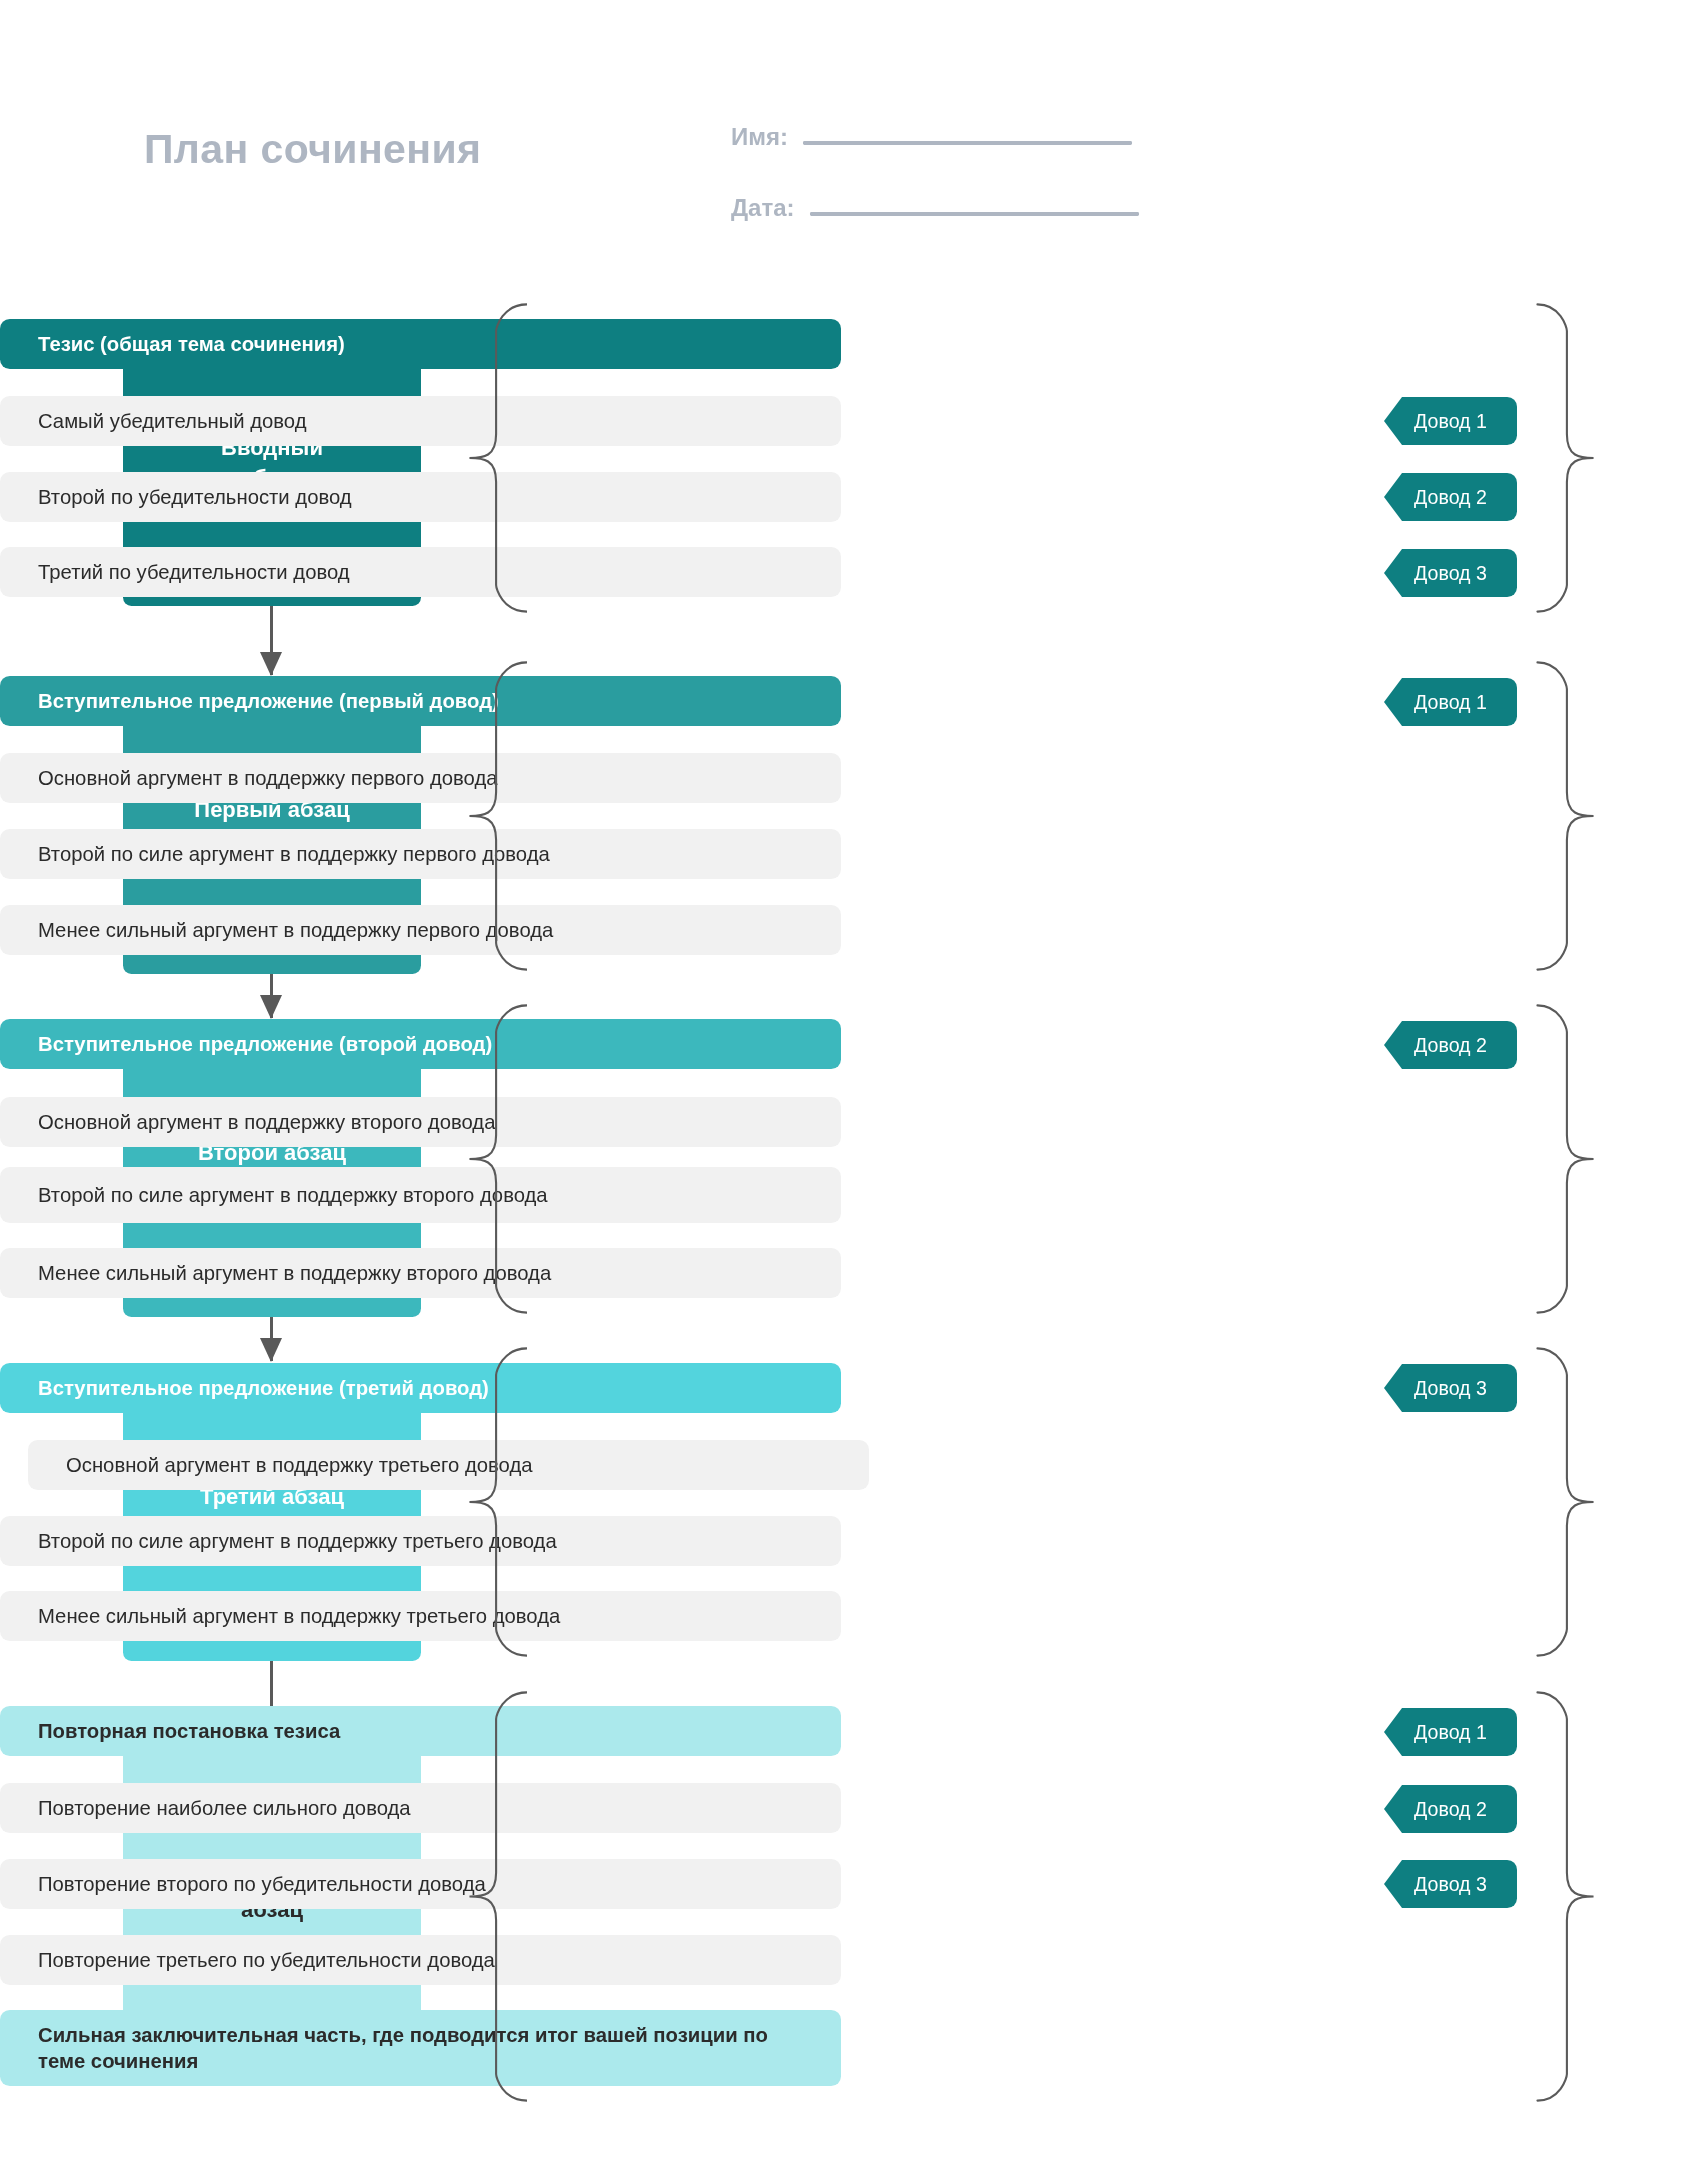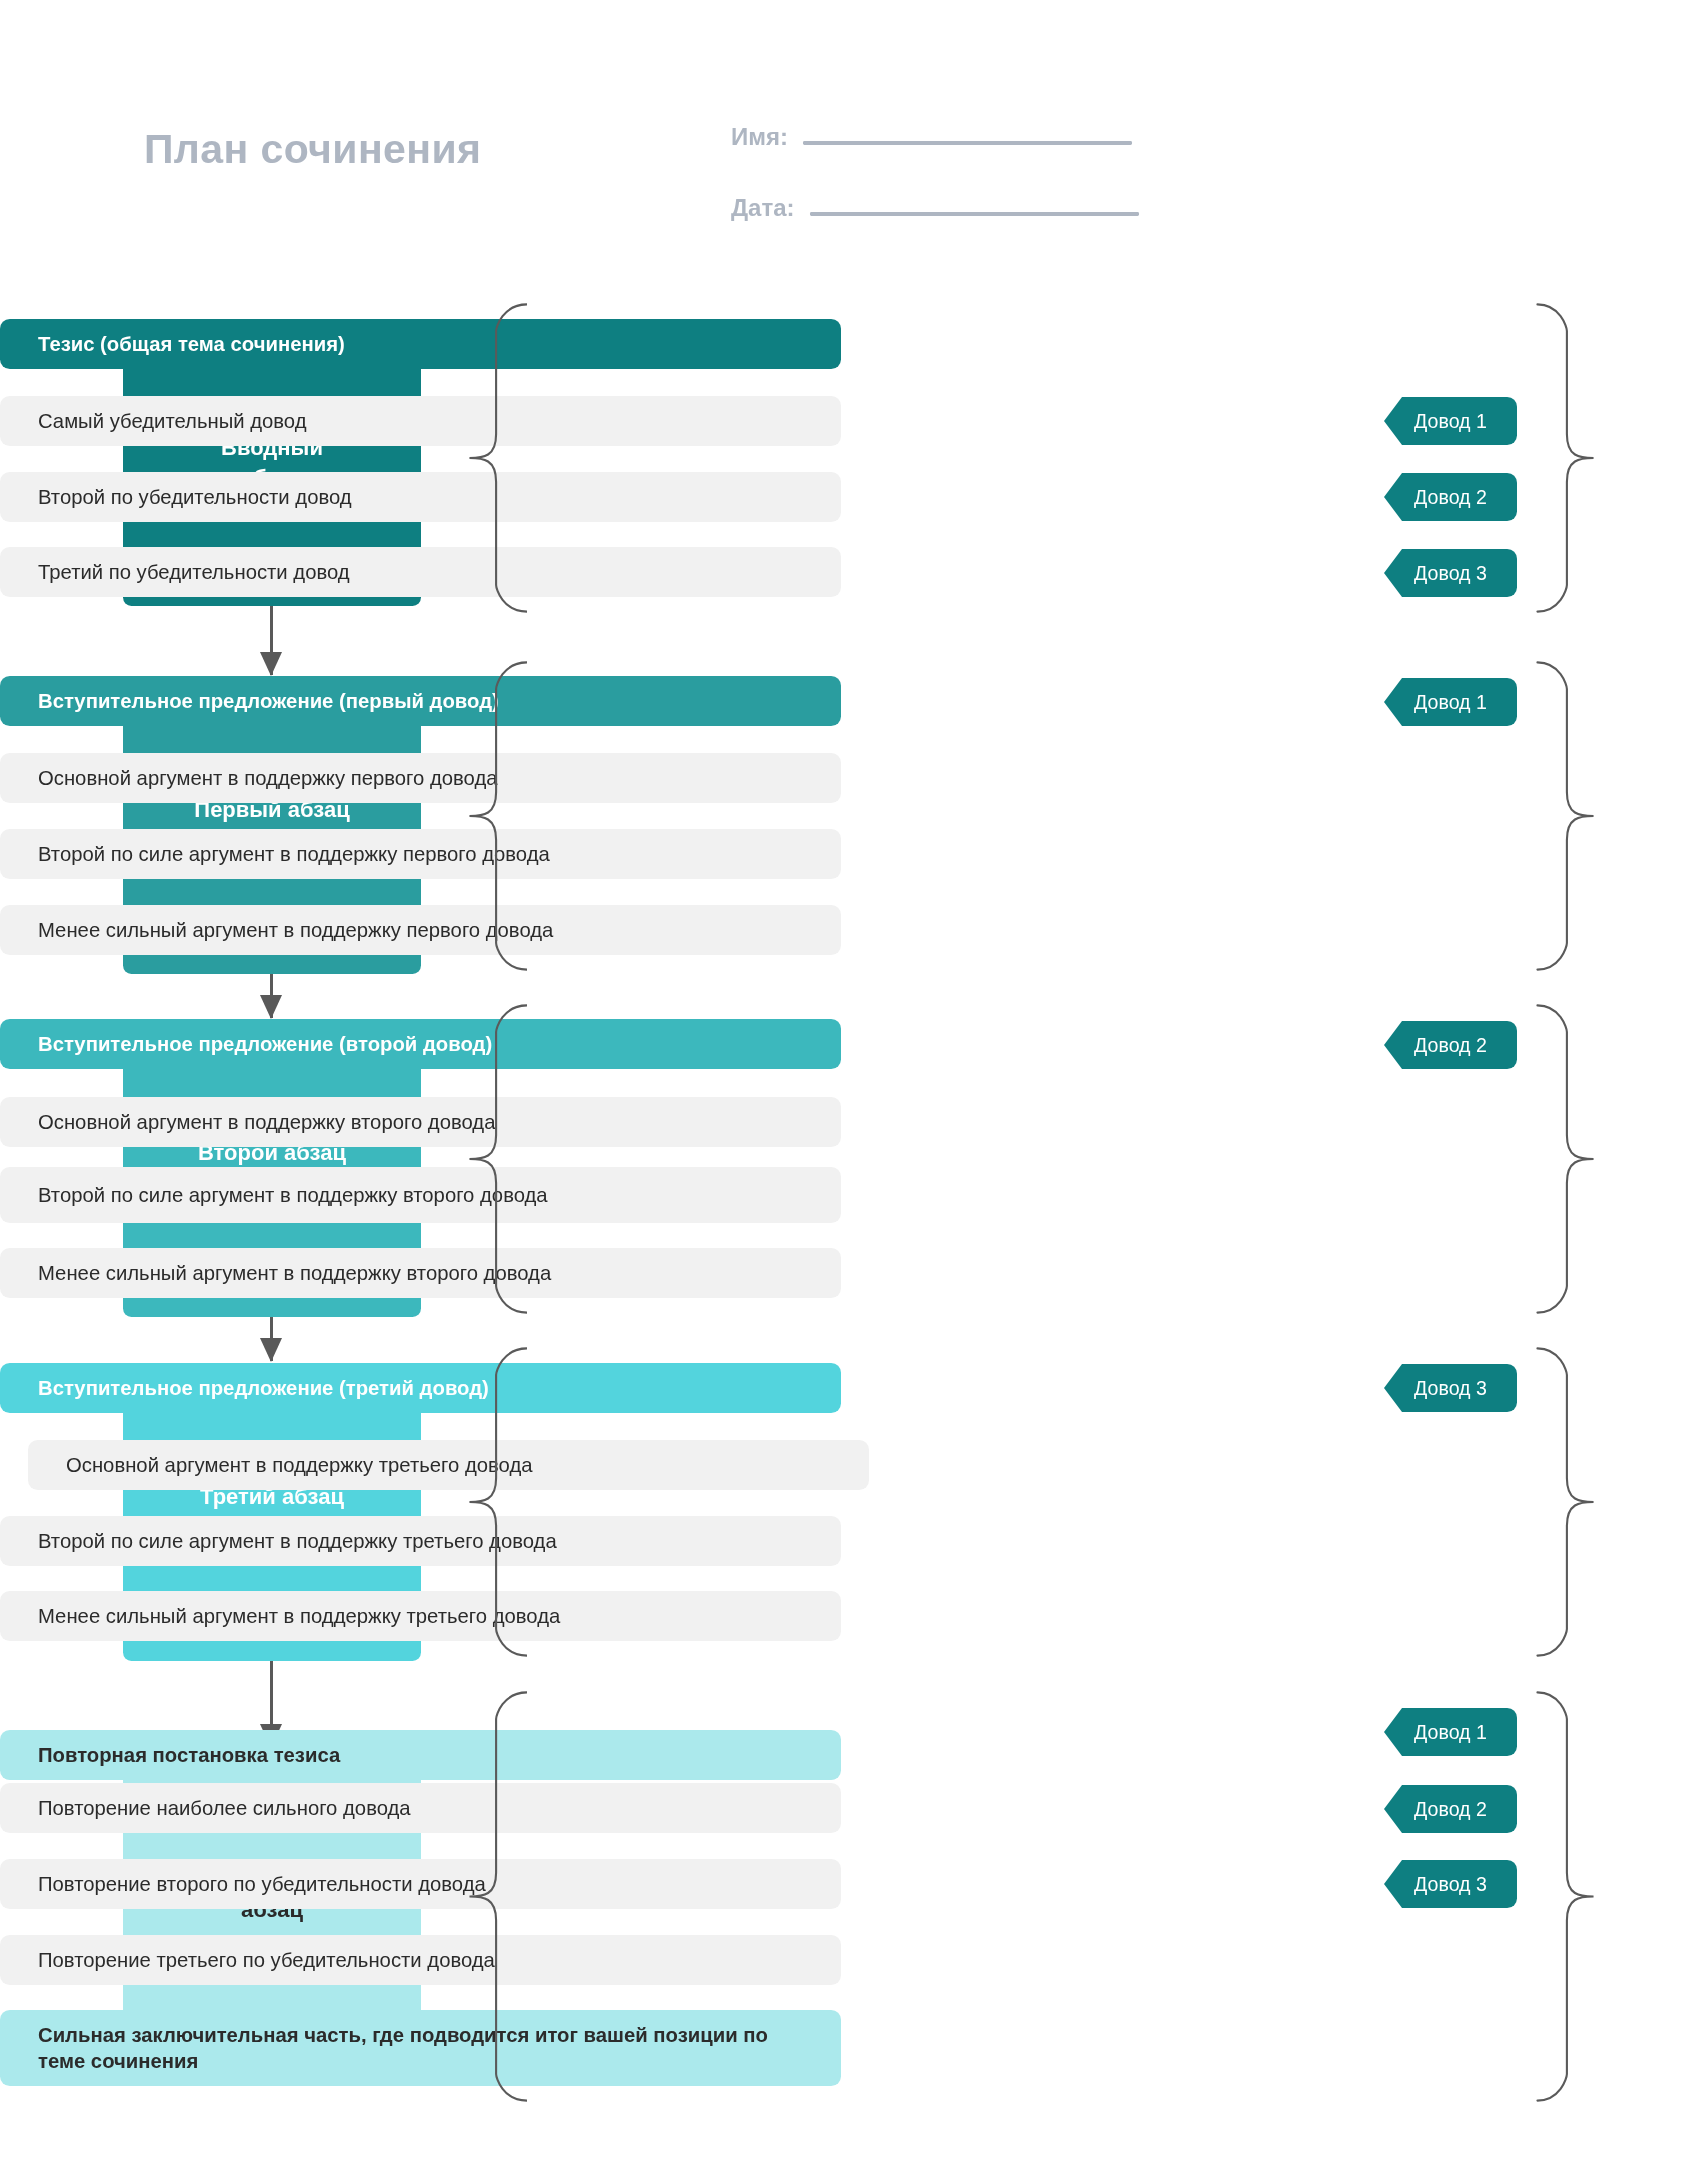--- a/index.html
+++ b/index.html
@@ -221,21 +221,21 @@
         </svg>
       </div>
       <div class="brace" style="left: 1536px; top: 1347px;">
         <svg width="59" height="310" viewBox="0 0 84 442" fill="none">
           <path d="M 2 2 C 34 2, 44 34, 44 40 L 44 187 C 44 219, 62 221, 82 221 C 62 221, 44 223, 44 255 L 44 402 C 44 408, 34 440, 2 440" stroke="#5a5a5a" stroke-width="3" fill="none" stroke-linecap="round"></path>
         </svg>
       </div>
       <div class="stage-block dark-text" style="top: 1748px; height: 294px; background: rgb(171, 233, 236);">
         <span>Заключительный<br>абзац</span>
       </div>
-      <div class="row header-row dark-text" style="top: 1706px; height: 50px; background: rgb(171, 233, 236); margin-top: 24px;">
+      <div class="row header-row dark-text" style="top: 1706px; height: 50px; background: rgb(171, 233, 236);">
         <span>Повторная постановка тезиса</span>
       </div>
       <div class="badge" style="left: 1384px; top: 1708px; background: rgb(14, 127, 129);">Довод 1</div>
       <div class="row plain" style="top: 1783px; height: 50px;">
         <span>Повторение наиболее сильного довода</span>
       </div>
       <div class="badge" style="left: 1384px; top: 1785px; background: rgb(14, 127, 129);">Довод 2</div>
       <div class="row plain" style="top: 1859px; height: 50px;">
         <span>Повторение второго по убедительности довода</span>
       </div>

